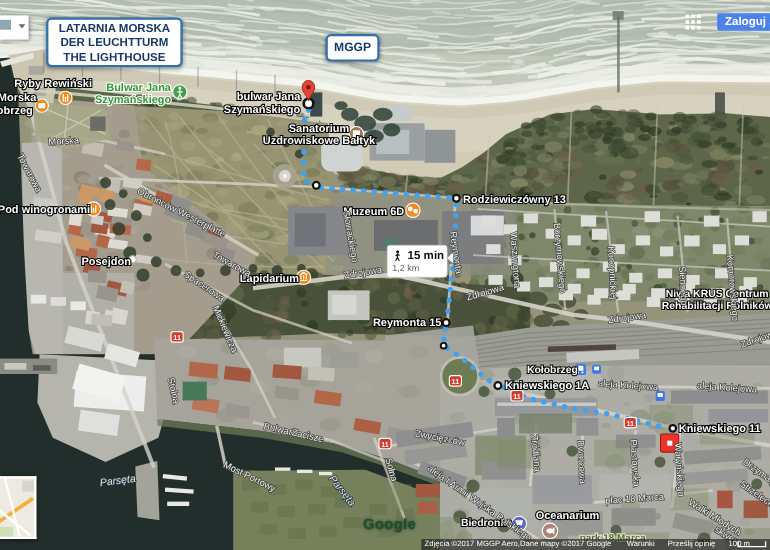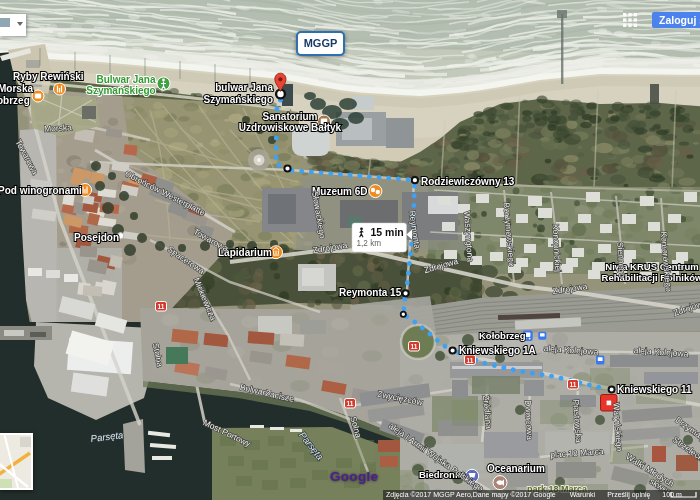--- a/index.html
+++ b/index.html
@@ -1,21 +1,21 @@
 <!DOCTYPE html>
 <html><head>
 <meta charset="utf-8">
 <style>
 html,body{margin:0;padding:0}
 .stage{position:relative;width:700px;height:500px;overflow:hidden;font-family:"Liberation Sans",sans-serif;background:#b7c1b1}
 .stage svg.map{position:absolute;top:0;left:0;display:block}
 .uibox{position:absolute;background:#fff;border:2px solid #2e6fae;border-radius:5px;box-shadow:0 1px 4px rgba(0,0,0,.45);color:#173a6b;font-weight:bold;text-align:center}
 .signin{position:absolute;left:652px;top:12px;width:56px;height:16px;background:#4b82ec;color:#fff;font-weight:bold;font-size:10.5px;line-height:16px;text-align:left;padding-left:7px;border-radius:2px 0 0 2px}
 .attrib{position:absolute;left:383px;top:490px;width:317px;height:10px;background:rgba(25,25,25,.62);color:#fff;font-size:7px;line-height:10px;white-space:nowrap}
-.glogo{position:absolute;left:330px;top:469px;color:#4c1d95;font-size:13.5px;font-weight:bold;letter-spacing:.3px;text-shadow:0 0 3px rgba(0,0,0,.7)}
+.glogo{position:absolute;left:330px;top:469px;color:#14532d;font-size:13.5px;font-weight:bold;letter-spacing:.3px;text-shadow:0 0 3px rgba(0,0,0,.7)}
 </style>
 </head>
 <body>
 <div class="stage">
 <svg class="map" width="700" height="500" viewBox="0 0 700 500">
 
 <g>
 <rect x="0" y="0" width="700" height="170" fill="#bcc5b4"></rect>
 <path d="M0,0 L700,0 L700,60 L0,30 Z" fill="#a2b0a2" opacity=".7"></path>
 </g>
@@ -2220,20 +2220,21 @@
 <rect x="352" y="223" width="54.5" height="29" rx="2.5" fill="#fff" stroke="#ccc" stroke-width="0.5"></rect>
 <g fill="#1a1a1a">
 <circle cx="361.5" cy="228.8" r="1.4"></circle>
 <path d="M361.5,230.2 L361.3,233.8 L359.6,237.2 M361.3,233.8 L363,237.2 M361.5,230.9 L359.7,232.6 M361.5,230.9 L363.3,232.4" stroke="#1a1a1a" stroke-width="1.1" fill="none"></path>
 </g>
 <text x="370.5" y="235.8" font-size="10.5" font-weight="bold" fill="#111" font-family="Liberation Sans, sans-serif">15 min</text>
 <text x="356.5" y="246" font-size="8.2" fill="#636363" font-family="Liberation Sans, sans-serif">1,2 km</text>
 </g>
 </svg>
 
+<div class="uibox" style="left:42px;top:16px;width:120px;height:39px;font-size:10.5px;line-height:13px;padding-top:2px">LATARNIA MORSKA<br>DER LEUCHTTURM<br>THE LIGHTHOUSE</div>
 
 <div class="uibox" style="left:296px;top:31px;width:45px;height:21px;font-size:11px;line-height:21px">MGGP</div>
 
 <div style="position:absolute;left:0;top:14px;width:26px;height:22px;background:#fff;box-shadow:1px 1px 3px rgba(0,0,0,.35)">
 <div style="position:absolute;left:0;top:4px;width:10px;height:9px;background:#8fa6b5"></div>
 <div style="position:absolute;left:17px;top:8px;width:0;height:0;border-left:3.5px solid transparent;border-right:3.5px solid transparent;border-top:4.5px solid #666"></div>
 </div>
 
 <svg style="position:absolute;left:623px;top:13px" width="16" height="16">
       <g fill="#fff" opacity=".92">

